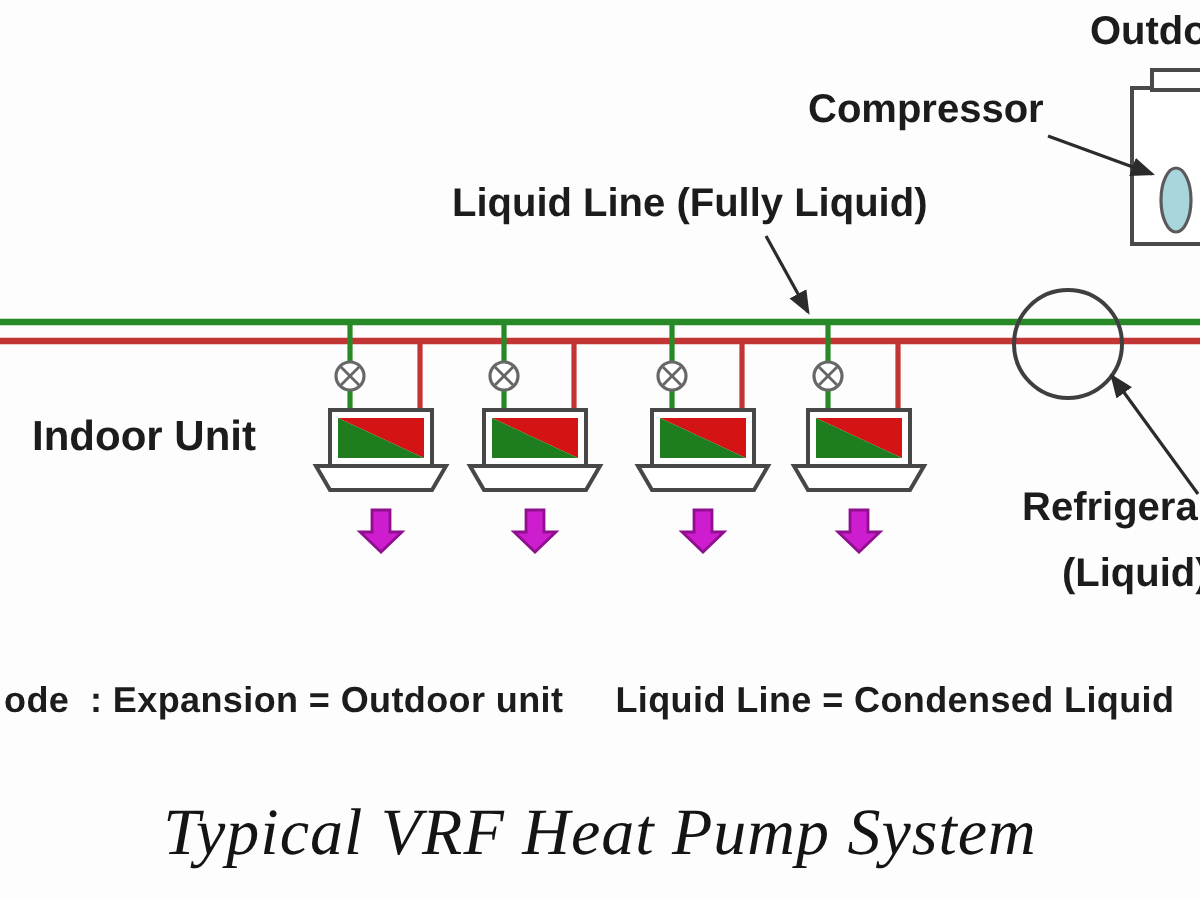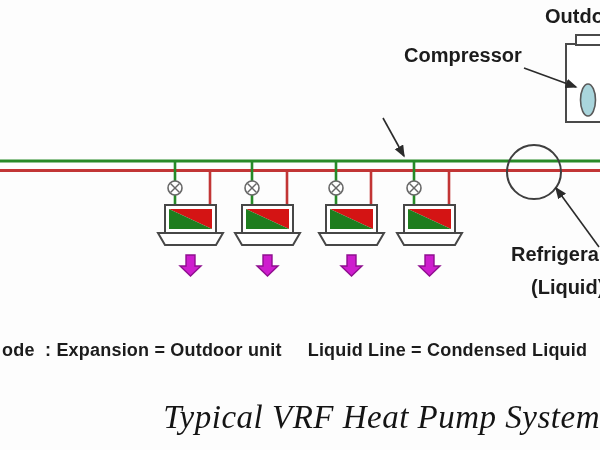--- a/index.html
+++ b/index.html
@@ -12,21 +12,21 @@
   .lbl-outdoor{left:545px;top:6px;font-size:20px;}
   .lbl-compressor{left:404px;top:45px;font-size:20px;}
   .lbl-liquidline{left:226px;top:92px;font-size:20px;}
   .lbl-indoor{left:16px;top:208px;font-size:21px;}
   .lbl-refrig1{left:511px;top:244px;font-size:20px;}
   .lbl-refrig2{left:531px;top:277px;font-size:20px;}
   .note{position:absolute;left:2px;white-space:pre;font-weight:700;font-size:18px;letter-spacing:.2px;}
   .note-1{top:317px;}
   .note-2{top:340px;}
   .title{
-    position:absolute;left:0;right:0;top:399px;text-align:right;
+    position:absolute;left:0;right:0;top:399px;text-align:center;
     font-family:"Liberation Serif",serif;font-style:italic;font-size:33px;
     color:#141414;letter-spacing:.5px;font-weight:400;
   }
   .pipe{fill:none;}
   .gline{stroke-width:2.6;fill:none;}
   .rline{stroke-width:2.6;fill:none;}
   .hpipe{stroke-width:3.2;}
   .unitbox{fill:#ffffff;stroke:#474747;stroke-width:2;}
   .unitbase{fill:#ffffff;stroke:#474747;stroke-width:2;}
   .valve{fill:#ffffff;stroke:#676767;stroke-width:1.6;}
@@ -116,19 +116,21 @@
       <path d="M21,95 h9 v11 h6 l-10.5,10 -10.5,-10 h6 z" class="flow-arrow" fill="#ce1dce"></path>
     </g>
 
     <path d="M524,68 L576,87" class="ann" marker-end="url(#ah)"></path>
     <path d="M383,118 L404,156" class="ann" marker-end="url(#ah)"></path>
     <path d="M599,247 L556,188" class="ann" marker-end="url(#ah)"></path>
   </svg>
 
   <div class="lbl lbl-outdoor">Outdoor Unit</div>
   <div class="lbl lbl-compressor">Compressor</div>
+  <div class="lbl lbl-liquidline">Liquid Line (Fully Liquid)</div>
+  <div class="lbl lbl-indoor">Indoor Unit</div>
   <div class="lbl lbl-refrig1">Refrigerant</div>
   <div class="lbl lbl-refrig2">(Liquid)</div>
 
   <div class="note note-2">ode  : Expansion = Outdoor unit     Liquid Line = Condensed Liquid</div>
 
   <div class="title">Typical VRF Heat Pump System</div>
 </div>
 
 </body></html>

